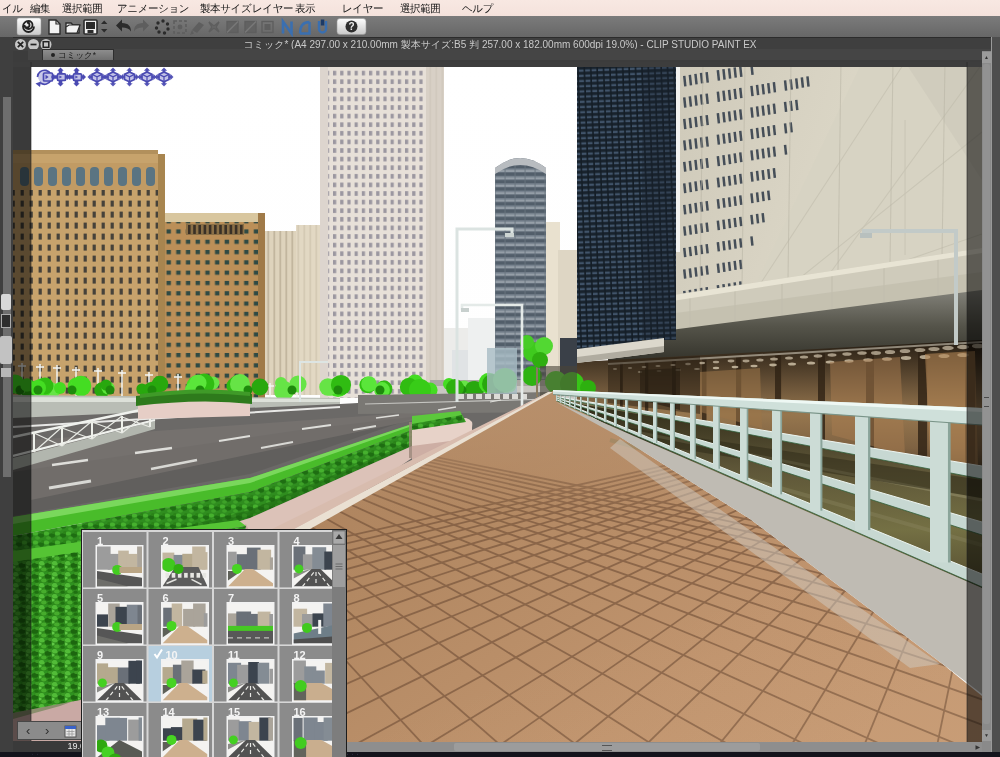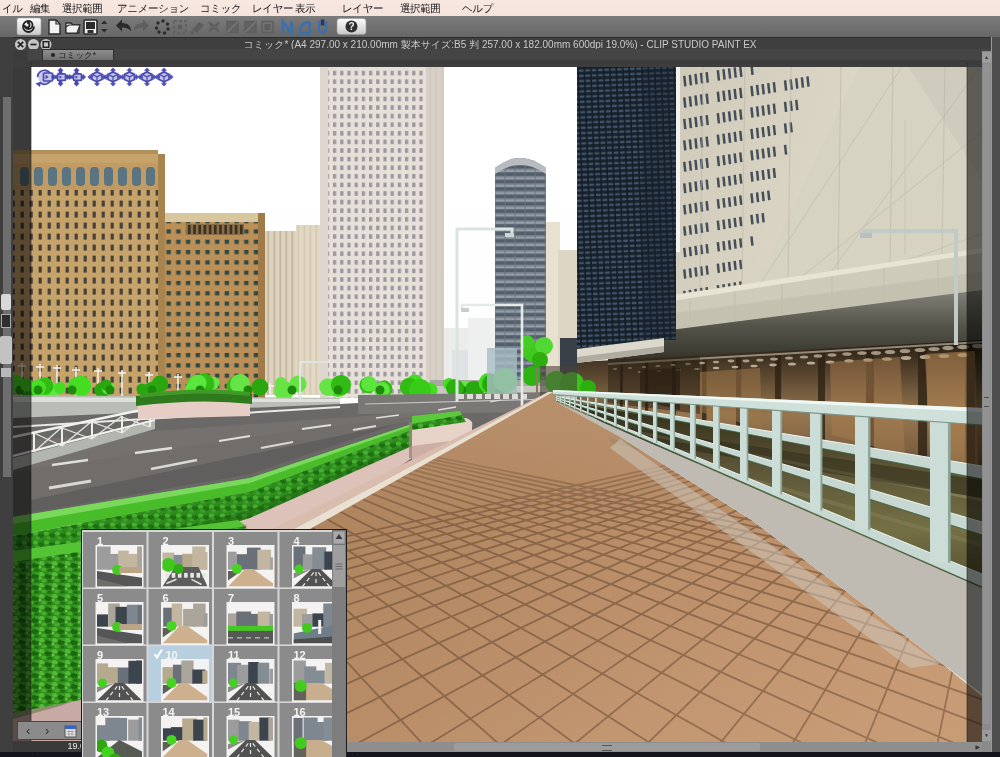--- a/index.html
+++ b/index.html
@@ -779,21 +779,21 @@
         <path d="M154.5 77 l3.2 -3.2 v6.4 z M173.5 77 l-3.2 -3.2 v6.4 z M164 67.5 l-3.2 3.2 h6.4 z M164 86.5 l-3.2 -3.2 h6.4 z" fill="#4a4ab2" stroke="none" opacity="0.9"></path>
         <path d="M164 72 l5 2.4 v5 l-5 2.4 l-5 -2.4 v-5 z" fill="rgba(198,198,232,0.95)"></path>
         <path d="M159 74.4 l5 2.4 l5 -2.4 M164 76.8 v5.2" stroke-width="1.2" fill="none"></path>
       </g>
     </svg>
     <div class="menubar">
       <span style="left:2px">イル</span>
       <span style="left:30px">編集</span>
       <span style="left:62px">選択範囲</span>
       <span style="left:117px">アニメーション</span>
-      <span style="left:200px">コミック</span>
+      <span style="left:200px">製本サイズ</span>
       <span style="left:252px">レイヤー</span>
       <span style="left:295px">表示</span>
       <span style="left:342px">レイヤー</span>
       <span style="left:400px">選択範囲</span>
       <span style="left:462px">ヘルプ</span>
     </div>
     <div class="toolbar">
       <svg class="tbicons" width="430" height="21" viewBox="0 0 430 21">
         <defs>
           <linearGradient id="gbtn" x1="0" y1="0" x2="0" y2="1">

